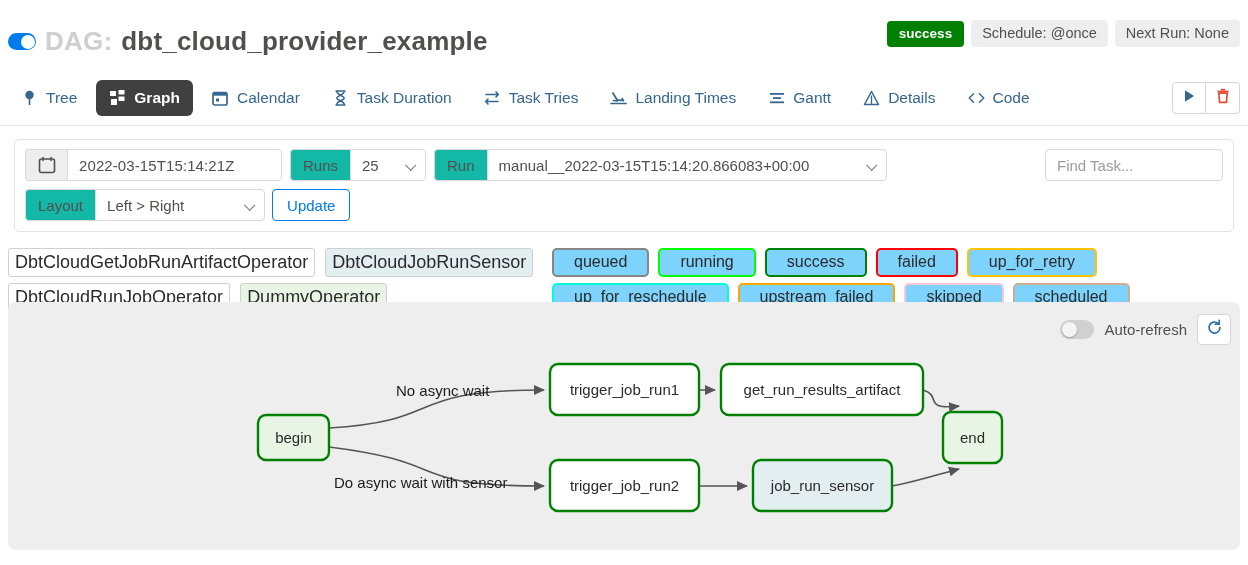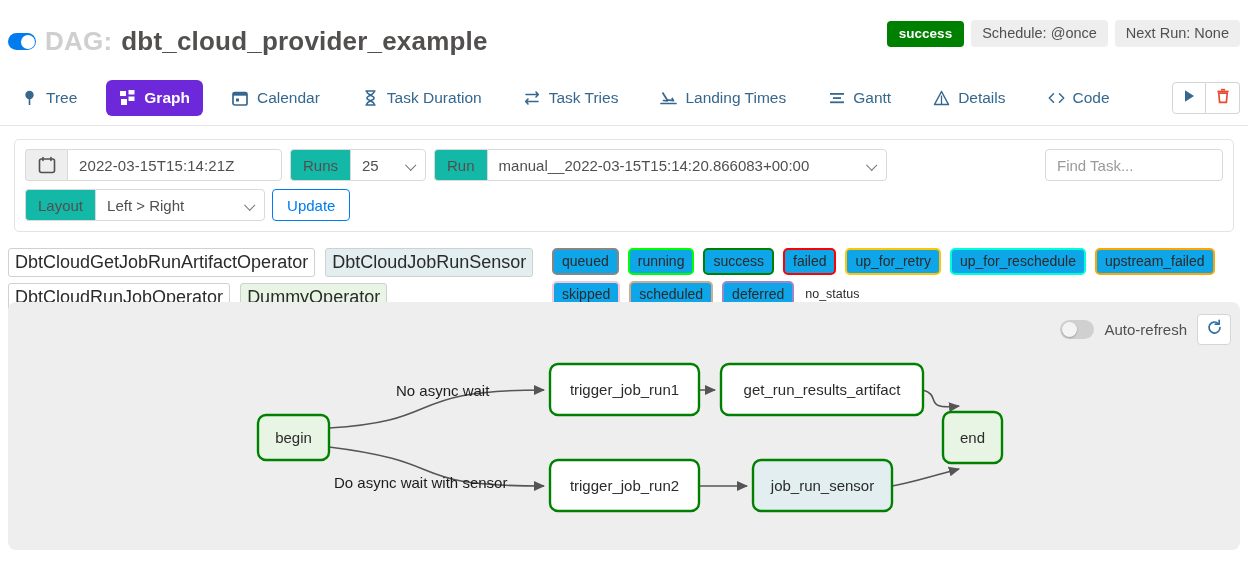--- a/index.html
+++ b/index.html
@@ -48,28 +48,28 @@
   }
 
   
   .navbar {
     position: relative;
     height: 56px;
     border-bottom: 1px solid #e6e6e6;
     padding: 0 8px;
     display: flex; align-items: center;
   }
-  .tabs { display: flex; align-items: center; gap: 16px; }
+  .tabs { display: flex; align-items: center; gap: 6px; }
   .tab {
     display: flex; align-items: center; gap: 8px;
     padding: 9px 13px; border-radius: 6px;
     color: #35678f; font-size: 15.5px; white-space: nowrap;
     cursor: pointer; text-decoration: none;
   }
-  .tab.active { background: #6d28d9; color: #ffffff; font-weight: 600; }
+  .tab.active { background: #404040; color: #ffffff; font-weight: 600; }
   .tab .ico { display: inline-flex; width: 17px; height: 17px; align-items: center; justify-content: center; }
   .tab svg { display: block; }
 
   .nav-actions {
     position: absolute; right: 8px; top: 50%; transform: translateY(-50%);
     display: flex;
   }
   .nav-btn {
     width: 34px; height: 32px; border: 1px solid #d5d5d5; background: #fff;
     display: flex; align-items: center; justify-content: center; cursor: pointer;
@@ -140,23 +140,23 @@
   .legend-col.ops   { left: 2px; width: 540px; }
   .legend-col.state { left: 546px; right: 0; }
   .legend-wrap { display: flex; flex-wrap: wrap; gap: 6px 10px; }
   .pill {
     font-size: 18px; line-height: 1; padding: 4px 6px 5px;
     border: 1px solid #d0d0d0; border-radius: 3px;
     background: #ffffff; color: #2b2b2b; white-space: nowrap;
   }
   .state-wrap { display: flex; flex-wrap: wrap; gap: 6px 9px; align-items: center; }
   .state-pill {
-    font-size: 14px; line-height: 1; padding: 4px 8px 5px;
+    font-size: 16px; line-height: 1; padding: 4px 20px 5px;
     border: 2px solid #808080; border-radius: 5px;
-    background: #0ea5e9; color: #2b2b2b; white-space: nowrap;
+    background: #7dd3fc; color: #2b2b2b; white-space: nowrap;
   }
   .state-plain {
     font-size: 12.5px; color: #2b2b2b; padding: 4px 2px 5px; white-space: nowrap;
   }
 
   
   .graph-panel {
     position: relative;
     margin: 8px 8px 0;
     height: 248px;

